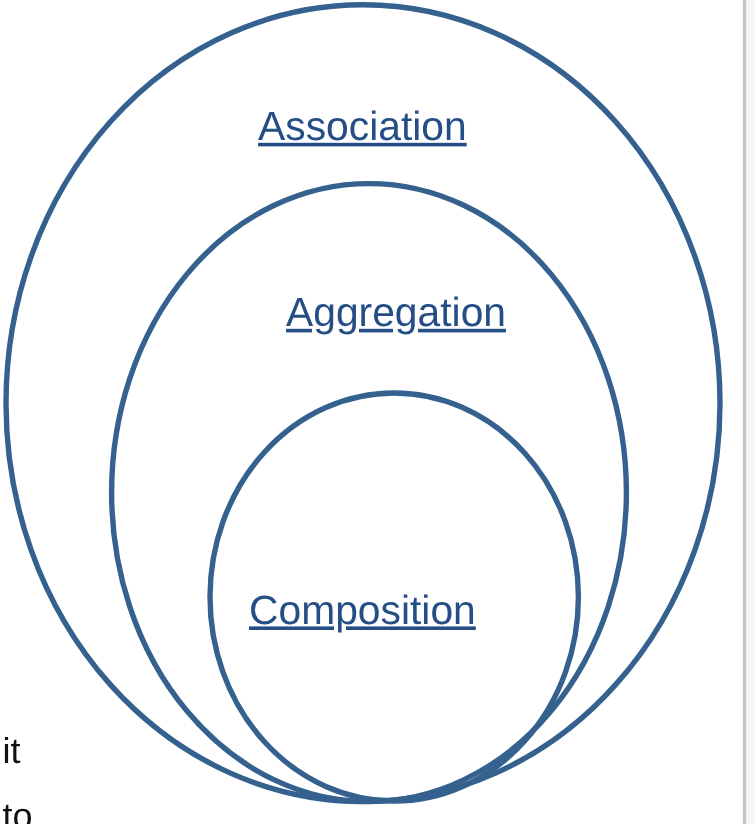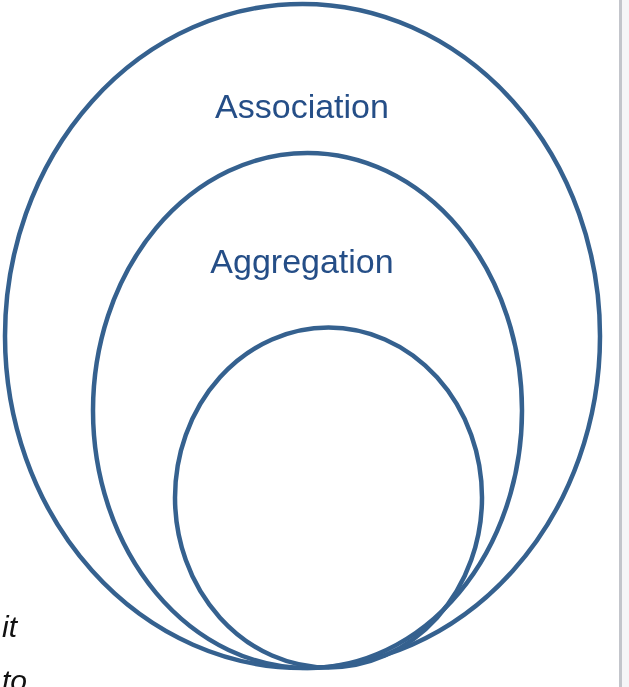--- a/index.html
+++ b/index.html
@@ -26,32 +26,32 @@
   }
   .ring-label {
     position: absolute;
     left: 302px;
     transform: translateX(-50%);
     font-size: 34px;
     line-height: 1.1;
     color: #254e87;
     white-space: nowrap;
     letter-spacing: 0px;
+    text-decoration: underline;
   }
   .label-association { top: 88px; }
-  .label-aggregation { top: 243px; }
+  .label-aggregation { top: 243px; margin-left: 28px; }
   .label-composition { top: 491px; }
   .text-fragment {
     position: absolute;
     left: 2px;
     color: #111111;
     font-size: 30px;
     line-height: 1.0;
     white-space: nowrap;
-    font-style: italic;
   }
   .fragment-1 { top: 612px; }
   .fragment-2 { top: 654px; margin-top: 12px; }
   .page-edge-line {
     position: absolute;
     left: 619px;
     top: 0;
     width: 3px;
     height: 687px;
     background: #c3c5cb;
@@ -73,20 +73,21 @@
   <svg class="diagram-svg" viewBox="0 0 629 687" xmlns="http://www.w3.org/2000/svg">
     <ellipse cx="302.5" cy="336" rx="297.5" ry="332" fill="none" stroke-width="4.5" stroke="#35618f"></ellipse>
     <ellipse cx="307.5" cy="410.5" rx="214.5" ry="257.5" fill="none" stroke-width="4.5" stroke="#35618f"></ellipse>
     <ellipse cx="328.5" cy="497.5" rx="153.5" ry="170" fill="none" stroke-width="4.5" stroke="#35618f"></ellipse>
   </svg>
 
   <div class="ring-label label-association">Association</div>
 
   <div class="ring-label label-aggregation">Aggregation</div>
 
+  <div class="ring-label label-composition">Composition</div>
 
   <div class="text-fragment fragment-1">it</div>
 
   <div class="text-fragment fragment-2">to</div>
 
   <div class="page-edge-line"></div>
   <div class="page-margin-strip"></div>
 
 </div>
 

